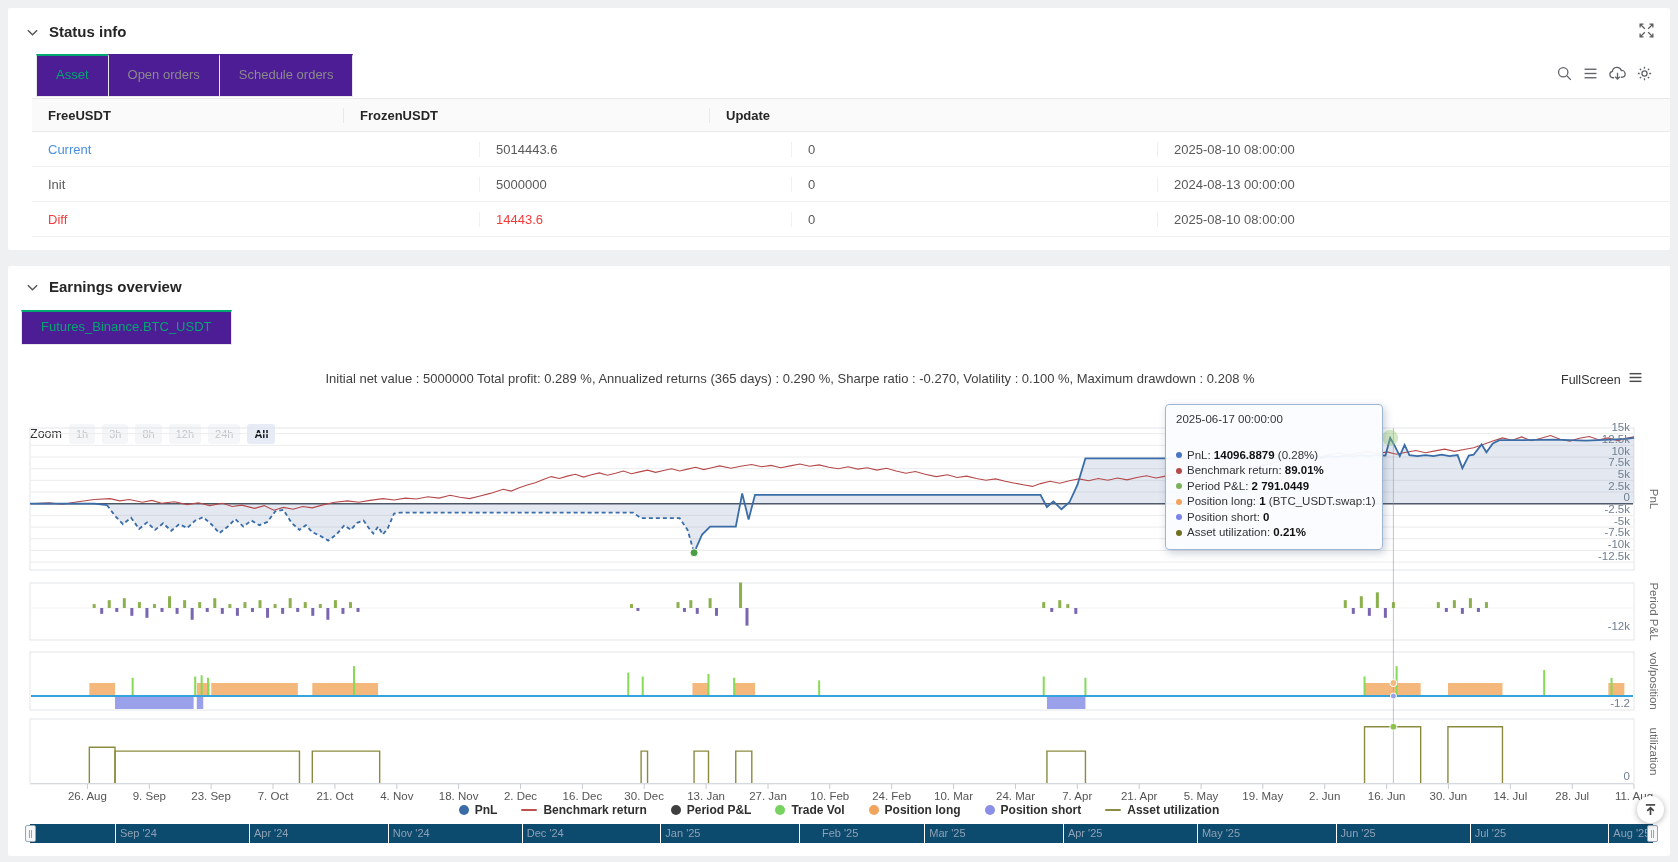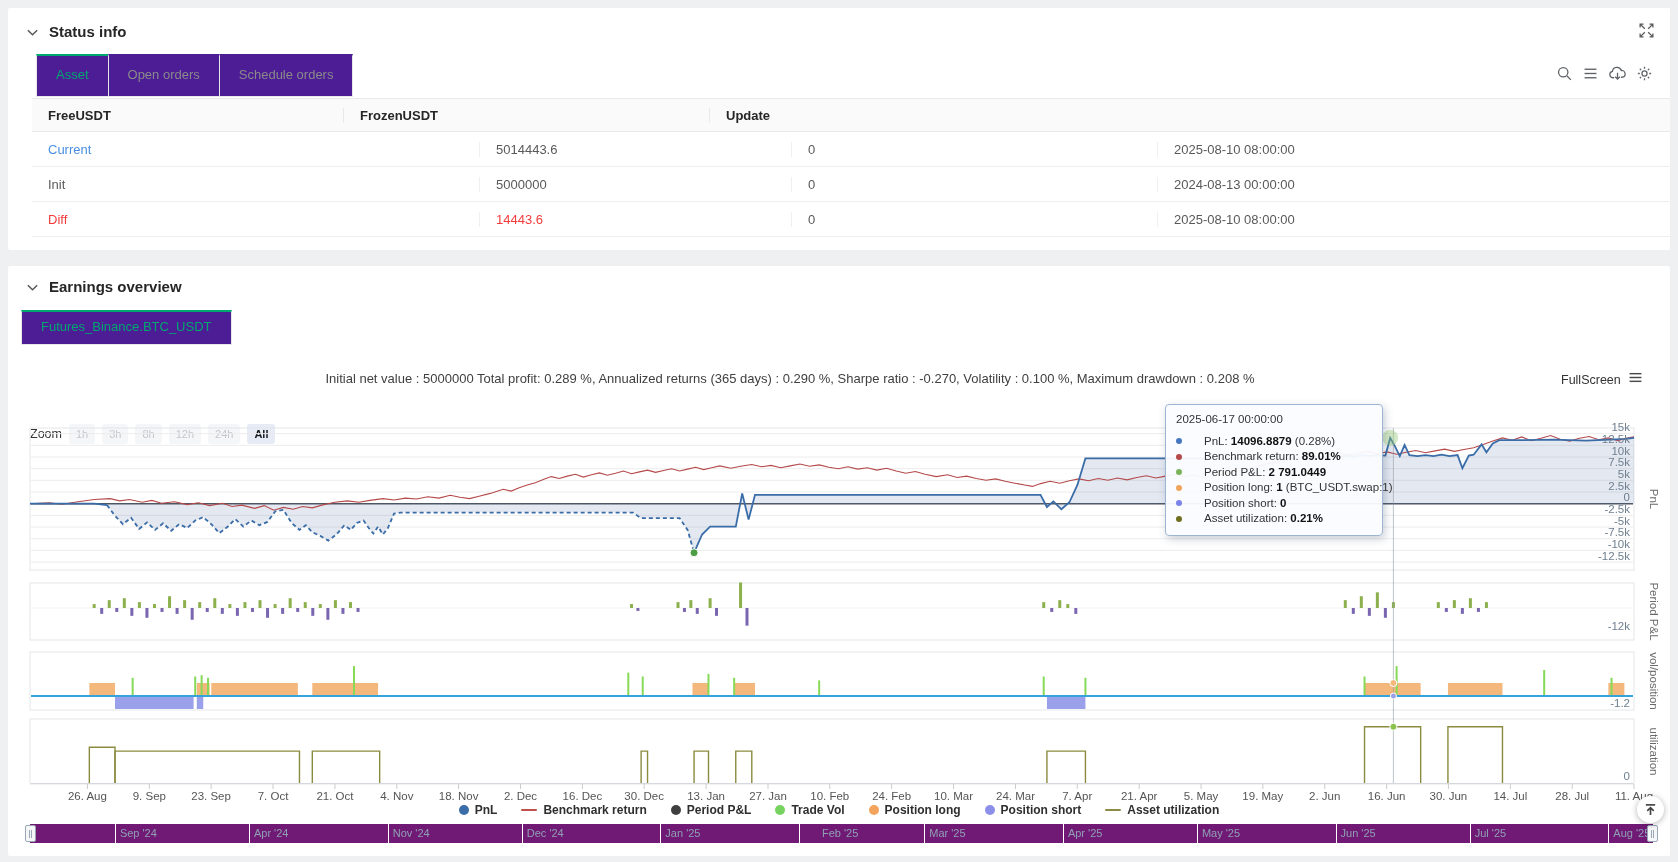--- a/index.html
+++ b/index.html
@@ -32,32 +32,32 @@
   
   .summary{position:absolute;left:30px;top:371px;width:1520px;text-align:center;font-size:13px;color:#404040;}
   .fullscreen{position:absolute;left:1561px;top:373px;font-size:12.5px;color:#333;cursor:pointer;}
   .zoomrow{position:absolute;left:30px;top:396px;display:flex;align-items:center;gap:7px;font-size:12.5px;color:#333;margin-top:28px;}
   .zbtn{height:20px;line-height:20px;padding:0 7px;border-radius:3px;font-size:11px;background:#f5f6f8;color:#c3c7cc;cursor:pointer;}
   .zbtn.all{background:#e6ebf6;color:#16191d;font-weight:700;}
   
   .tooltip{position:absolute;left:1165px;top:404px;width:218px;box-sizing:border-box;background:rgba(250,252,255,0.95);
            border:1px solid #9db5d2;border-radius:4px;box-shadow:2px 3px 8px rgba(40,60,90,0.25);
            padding:7px 10px 8px;font-size:11.5px;color:#333;line-height:15.5px;z-index:30;}
-  .tt-title{margin-bottom:6px;color:#333;}
-  .tt-row{display:flex;align-items:center;gap:22px;white-space:nowrap;}
+  .tt-title{margin-bottom:20px;color:#333;}
+  .tt-row{display:flex;align-items:center;gap:5px;white-space:nowrap;}
   .tt-dot{width:6px;height:6px;border-radius:50%;flex:0 0 auto;}
   .tt-b{font-weight:700;color:#111;}
   
   .legend{position:absolute;left:0;top:803px;width:1678px;display:flex;justify-content:center;gap:24px;
           font-size:12px;font-weight:700;color:#2f2f2f;align-items:center;}
   .lg-item{display:flex;align-items:center;gap:6px;cursor:pointer;}
   .lg-dot{width:10px;height:10px;border-radius:50%;}
   .lg-line{width:16px;height:2.5px;border-radius:2px;}
   
-  .nav{position:absolute;left:30px;top:824px;width:1623px;height:19px;background:#701a75;z-index:5;}
+  .nav{position:absolute;left:30px;top:824px;width:1623px;height:19px;background:#0c4a6e;z-index:5;}
   .nav-sep{position:absolute;top:0;width:1px;height:19px;background:#fff;}
   .nav-lab{position:absolute;top:3px;font-size:11px;color:#8fa0b4;white-space:nowrap;}
   .nav-handle{position:absolute;top:1px;width:9px;height:15px;background:#f4f6f8;border:1px solid #99a6b6;
               border-radius:2px;z-index:6;cursor:ew-resize;display:flex;justify-content:center;align-items:center;gap:1px;}
   .nav-handle i{display:block;width:1px;height:8px;background:#99a6b6;}
   
   .fab{position:absolute;left:1637px;top:796px;width:27px;height:27px;border-radius:50%;background:#fff;
        box-shadow:0 1px 6px rgba(0,0,0,0.3);display:flex;align-items:center;justify-content:center;cursor:pointer;z-index:40;}
   .chart-layer{position:absolute;left:0;top:0;width:1678px;height:862px;z-index:1;}
   .toolbar{position:absolute;top:57px;left:1548px;display:flex;gap:9px;align-items:center;}

